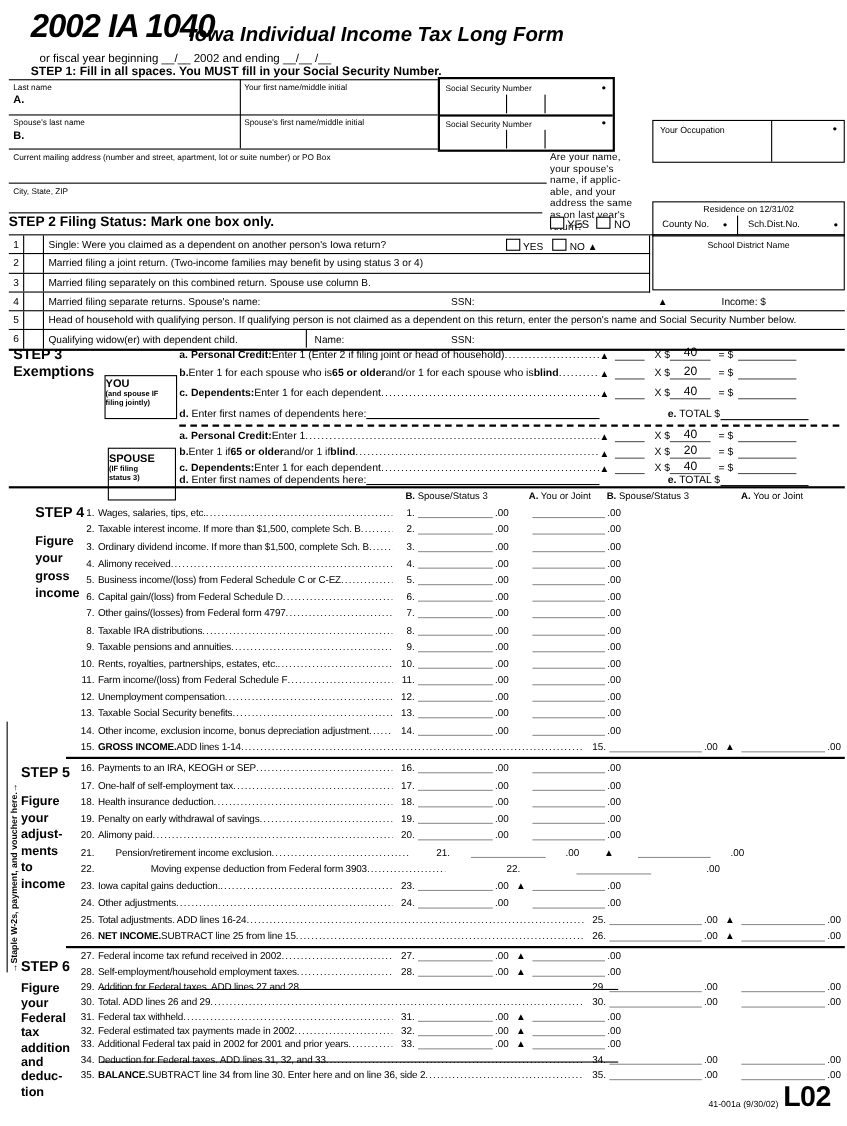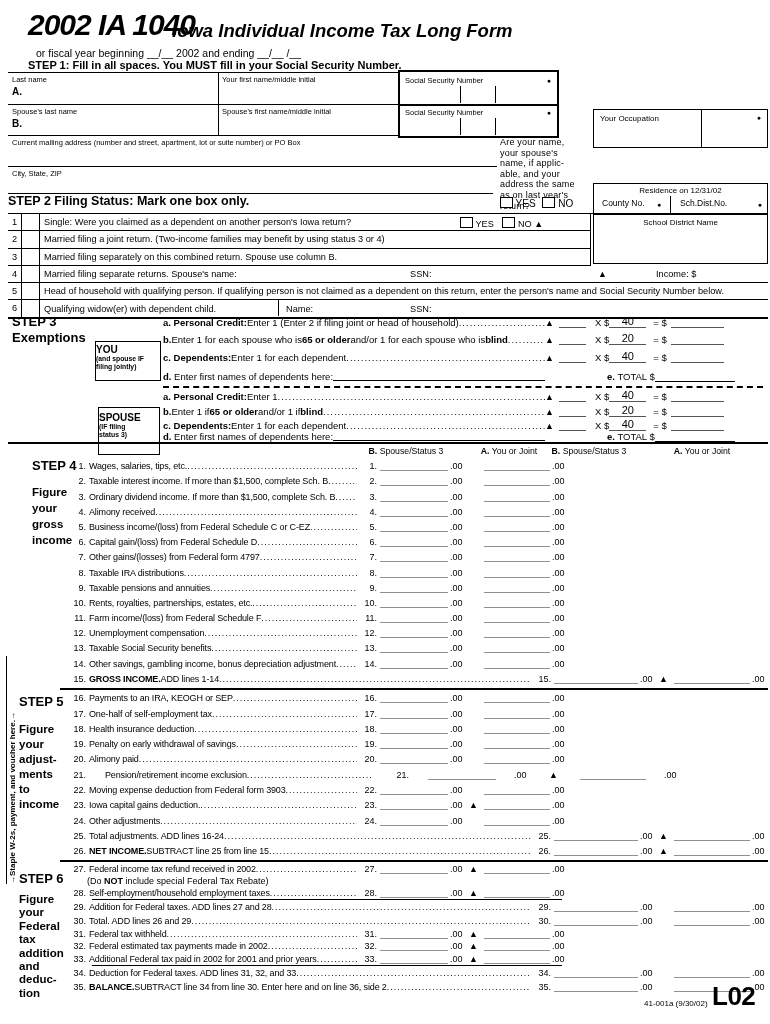--- a/index.html
+++ b/index.html
@@ -518,21 +518,21 @@
         <span class="ln-num2">13.</span>
         <span class="aline l1"></span>
         <span class="cents">.00</span>
         <span class="tri-s off">▲</span>
         <span class="aline l2"></span>
         <span class="cents">.00</span>
       </div>
       <div class="line-row row-ab" style="height: 15.2px;">
         <span class="ln-num">14.</span>
         <span class="desc">
-          <span>Other savings, gambling income, bonus depreciation adjustment </span>
+          <span>Other income, exclusion income, bonus depreciation adjustment </span>
           <span class="leader"></span>
         </span>
         <span class="ln-num2">14.</span>
         <span class="aline l1"></span>
         <span class="cents">.00</span>
         <span class="tri-s off">▲</span>
         <span class="aline l2"></span>
         <span class="cents">.00</span>
       </div>
       <div class="line-row row-total" style="height: 15.2px;">
@@ -634,21 +634,21 @@
           <span>Pension/retirement income exclusion </span>
           <span class="leader"></span>
         </span>
         <span class="ln-num2">21.</span>
         <span class="aline l1"></span>
         <span class="cents">.00</span>
         <span class="tri-s">▲</span>
         <span class="aline l2"></span>
         <span class="cents">.00</span>
       </div>
-      <div class="line-row row-ab" style="height: 15.3px;">
+      <div class="line-row row-ab" style="height: 15.3px; gap: 48px;">
         <span class="ln-num">22.</span>
         <span class="desc">
           <span>Moving expense deduction from Federal form 3903 </span>
           <span class="leader"></span>
         </span>
         <span class="ln-num2">22.</span>
         <span class="aline l1"></span>
         <span class="cents">.00</span>
         <span class="tri-s off">▲</span>
         <span class="aline l2"></span>
@@ -728,21 +728,20 @@
           <span>Federal income tax refund received in 2002 </span>
           <span class="leader"></span>
         </span>
         <span class="ln-num2">27.</span>
         <span class="aline l1"></span>
         <span class="cents">.00</span>
         <span class="tri-s">▲</span>
         <span class="aline l2"></span>
         <span class="cents">.00</span>
       </div>
-      <div class="sub-row" style="height: 9.5px;"><span>(Do </span><span class="b">NOT</span><span> include special Federal Tax Rebate)</span></div>
       <div class="line-row row-ab" style="height: 14px;">
         <span class="ln-num">28.</span>
         <span class="desc">
           <span>Self-employment/household employment taxes </span>
           <span class="leader"></span>
         </span>
         <span class="ln-num2">28.</span>
         <span class="aline l1"></span>
         <span class="cents">.00</span>
         <span class="tri-s">▲</span>

